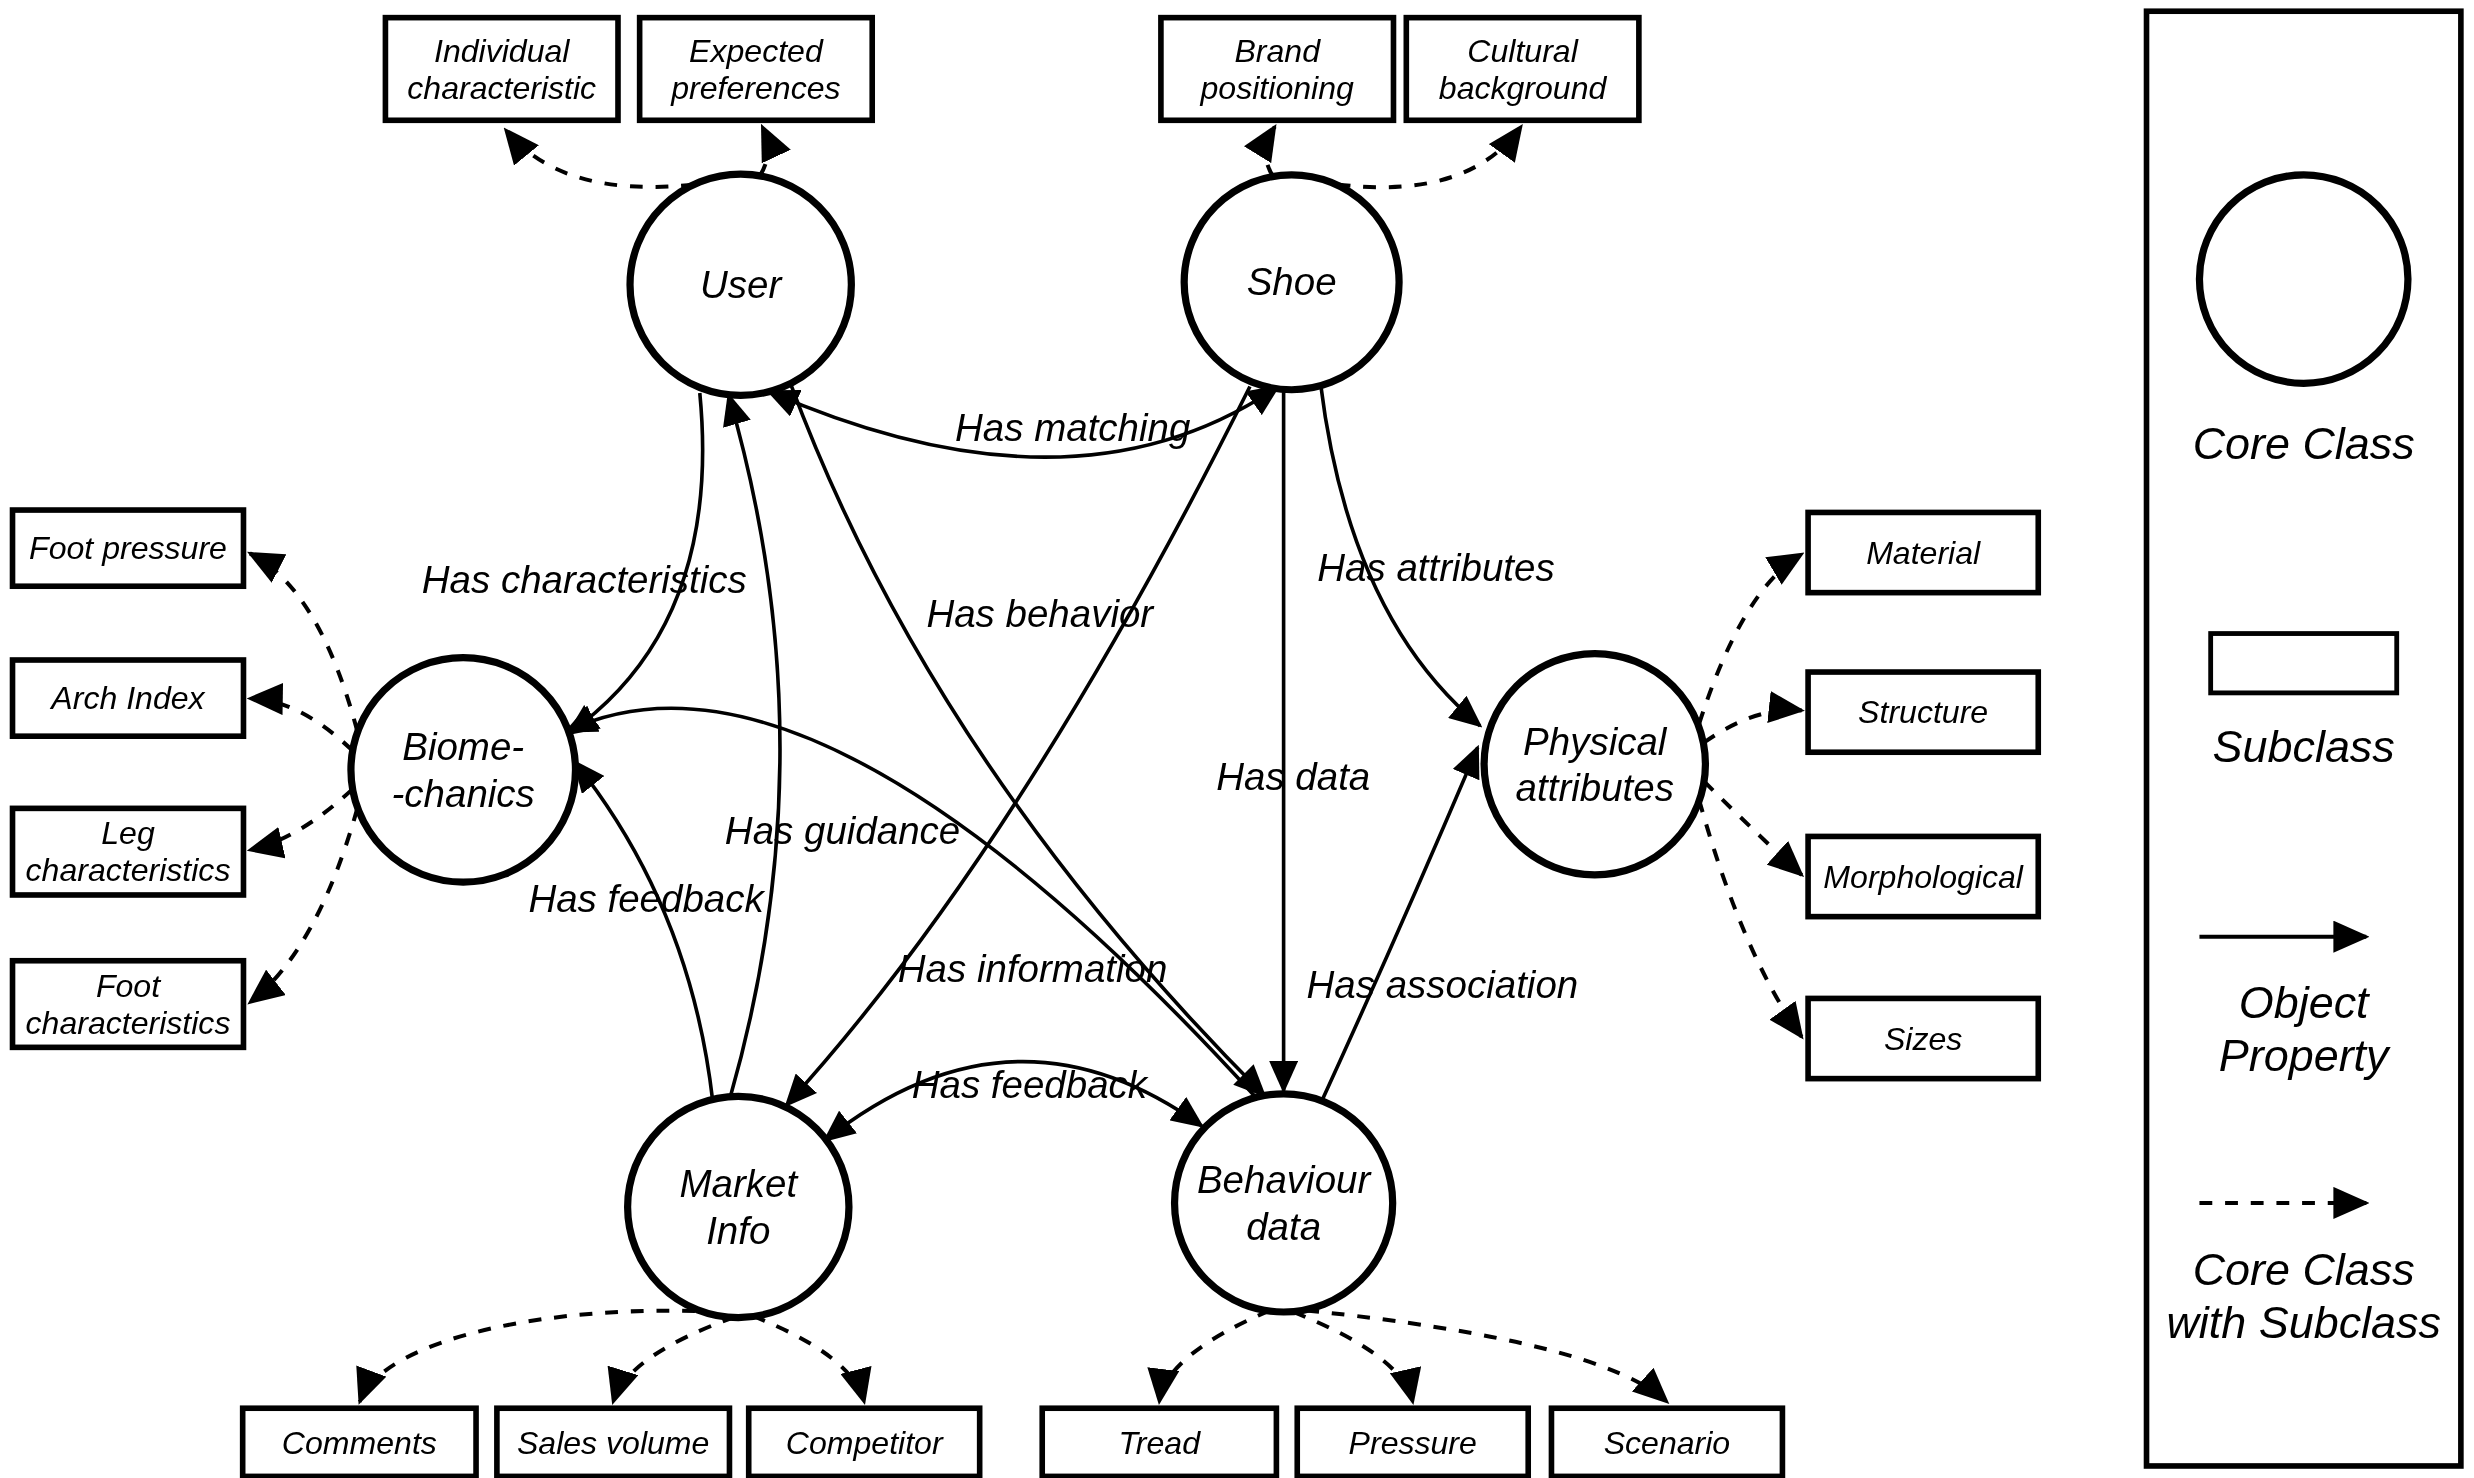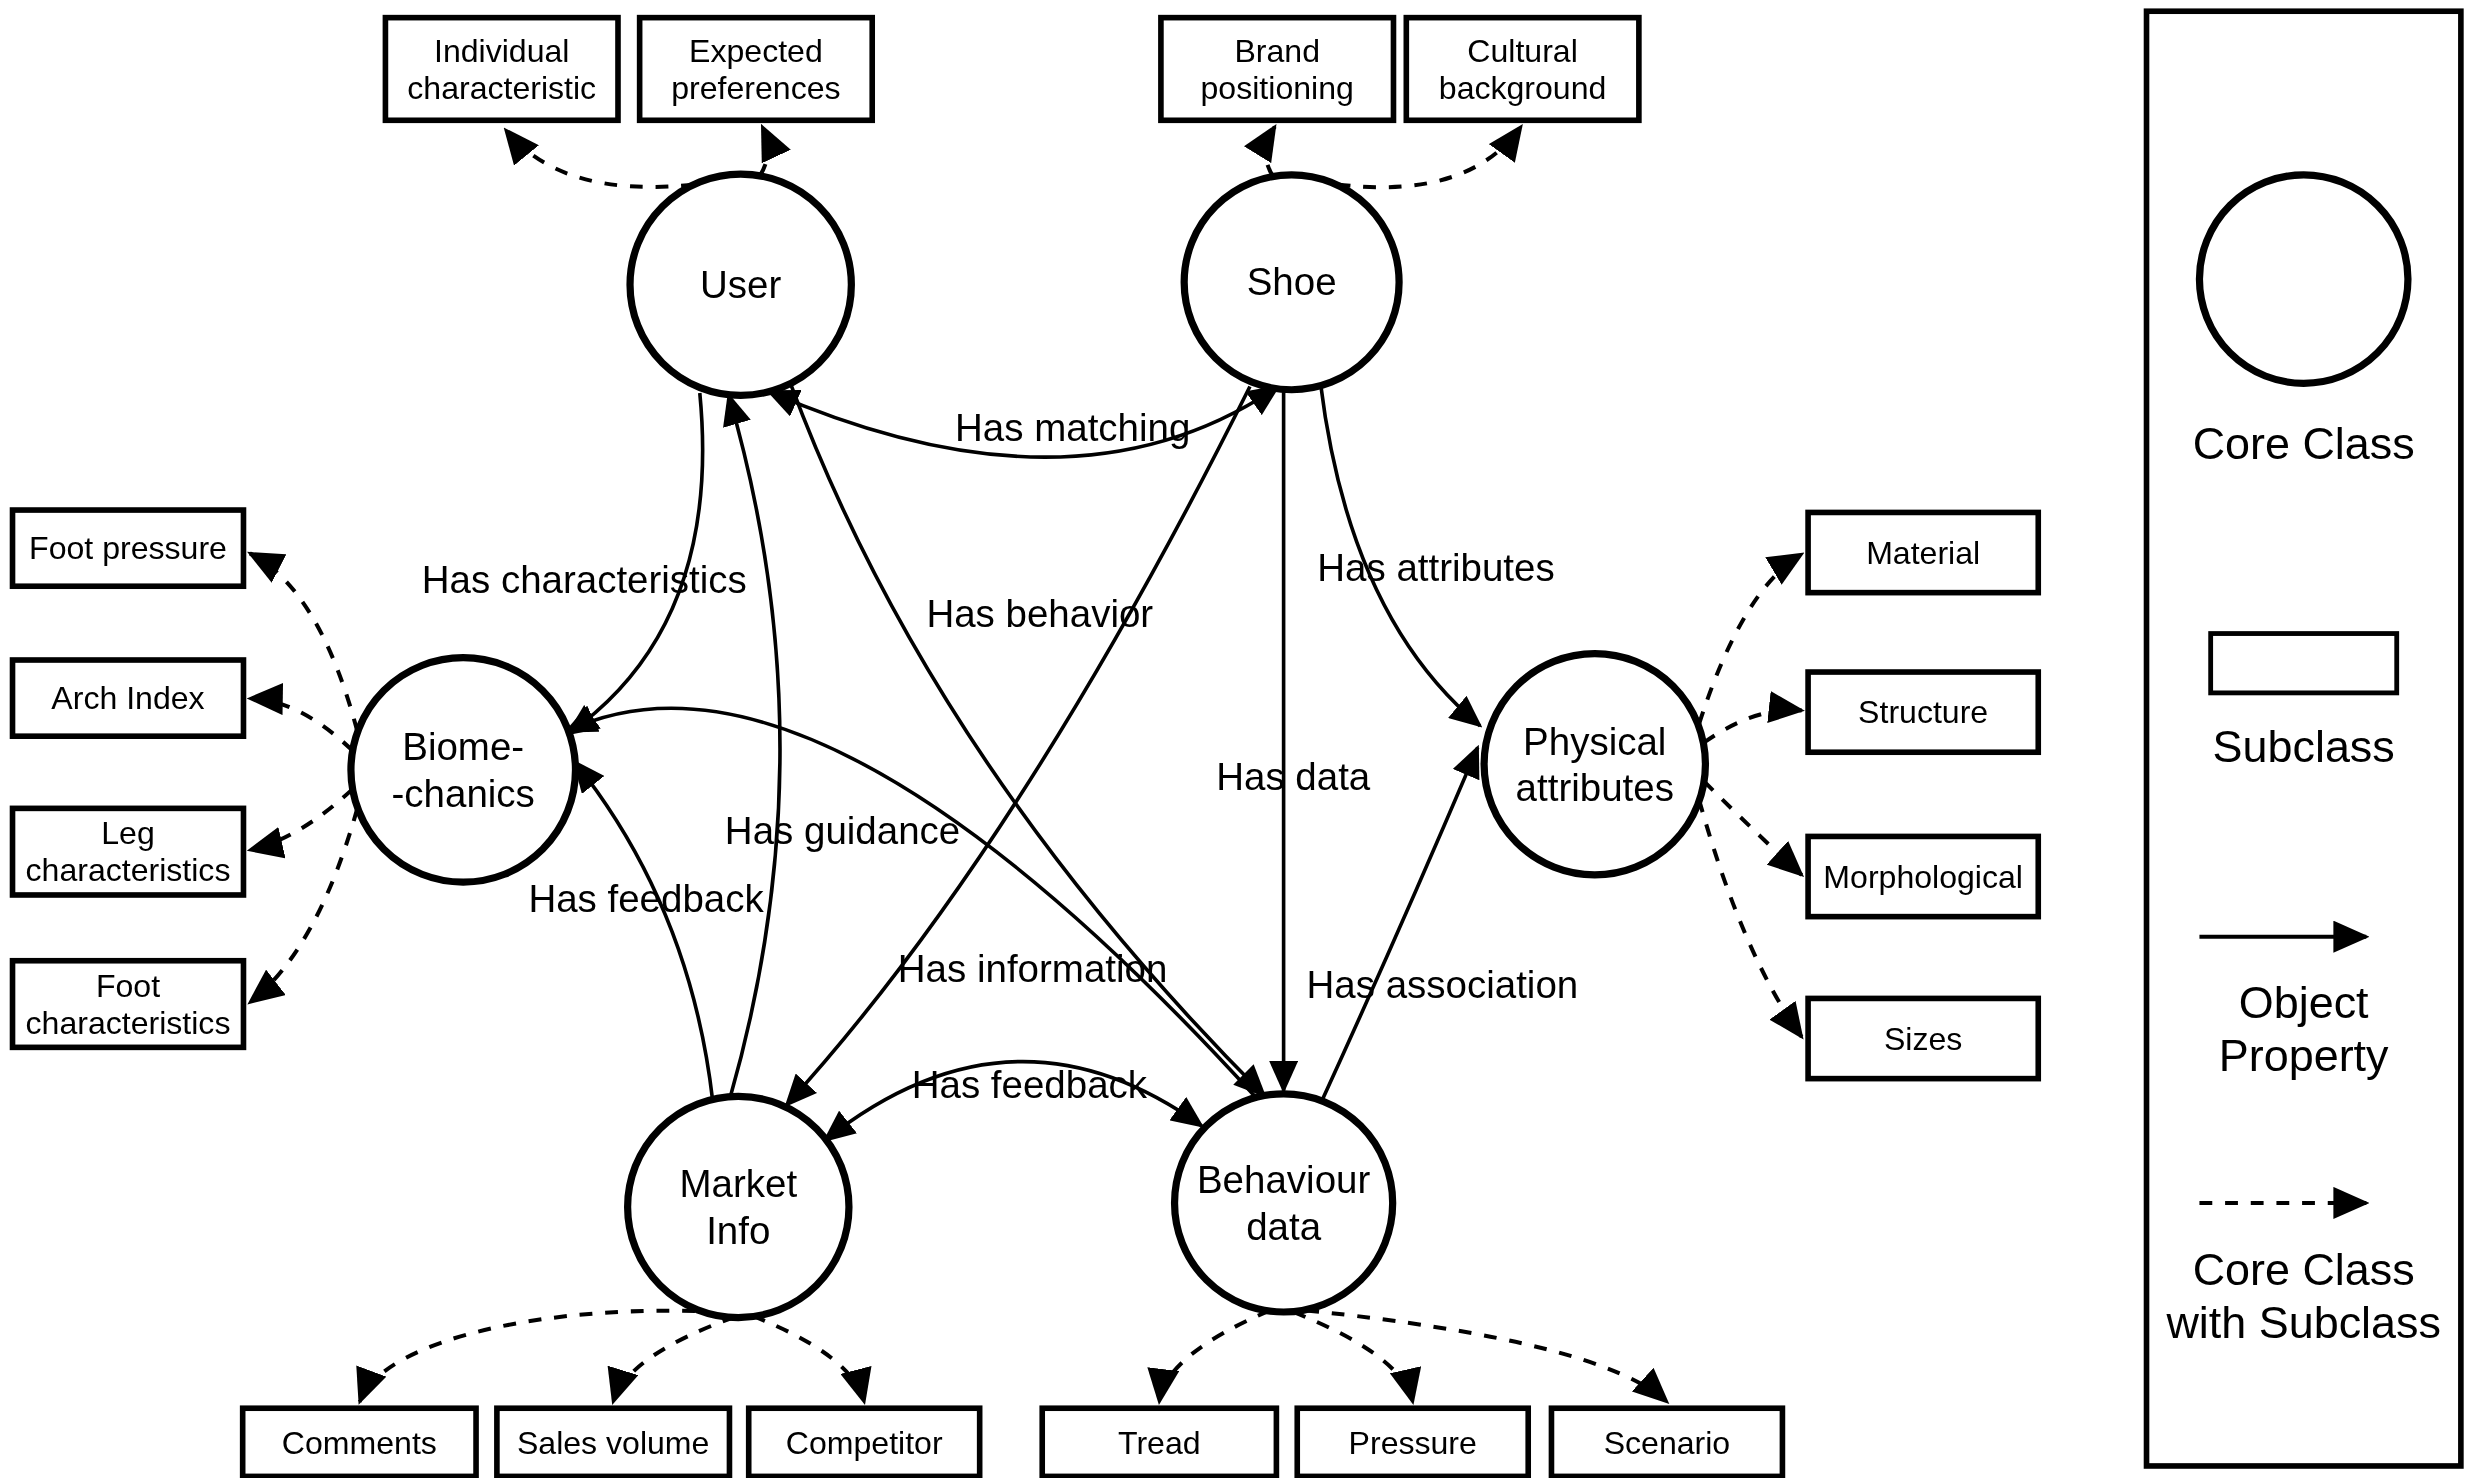--- a/index.html
+++ b/index.html
@@ -1,18 +1,19 @@
 <!DOCTYPE html>
 <html style="font-size:13px"><head>
 <meta charset="utf-8">
 <style>
   html, body { margin:0; padding:0; background:#ffffff; }
   #stage {
     position:relative; width:2083px; height:1478px; background:#ffffff;
     font-family:"Liberation Sans", sans-serif;
+    font-style:italic;
   }
   svg { display:block; width:2475px; height:1478px; }
   text { fill:#000; }
   .node-label   { font-size:48px; text-anchor:middle; }
   .edge-label   { font-size:48px; text-anchor:middle; }
   .box-label    { font-size:40px; text-anchor:middle; }
   .legend-label { font-size:56px; text-anchor:middle; }
 </style>
 </head>
 <body>

